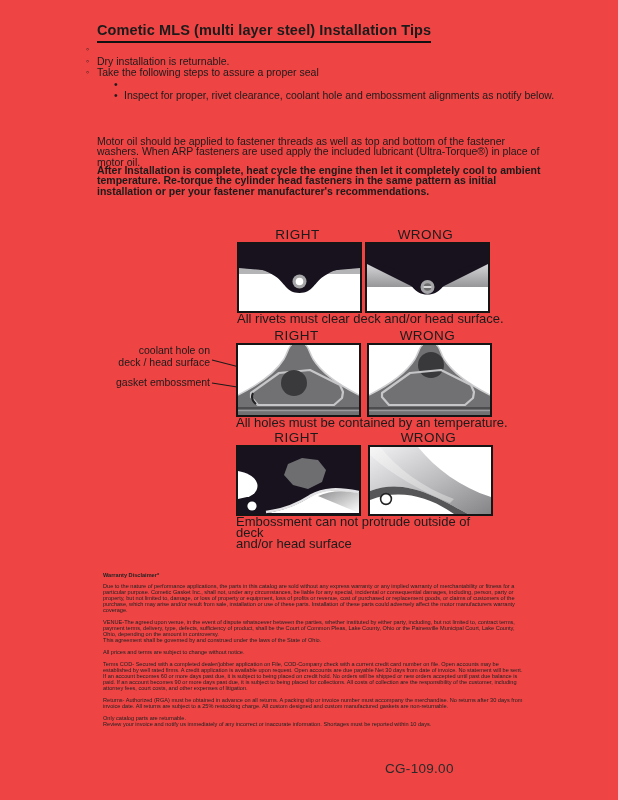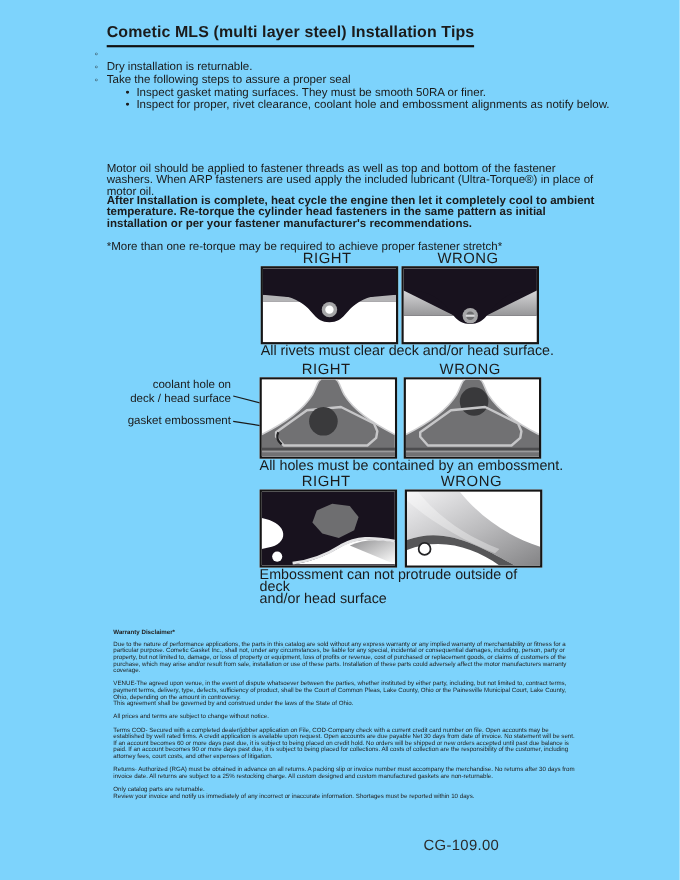--- a/index.html
+++ b/index.html
@@ -1,26 +1,26 @@
 <!DOCTYPE html>
 <html><head>
 <meta charset="utf-8">
 <style>
   html,body{margin:0;padding:0;background:#ffffff;}
   body{width:618px;height:800px;position:relative;font-family:"Liberation Sans",sans-serif;color:#1b1b1b;}
-  .page{position:absolute;inset:0;background:#7dd3fc;overflow:hidden;}
+  .page{position:absolute;inset:0;background:#ef4444;overflow:hidden;}
   .abs{position:absolute;}
   .title{left:97px;top:22px;font-size:14.5px;font-weight:bold;border-bottom:2px solid #111;padding-bottom:3px;letter-spacing:.1px;}
   .tips{left:86px;top:44px;width:470px;font-size:10.5px;line-height:11.6px;}
   .tip-row{display:flex;}
   .tip-row .mk{width:11px;flex:0 0 11px;font-size:9px;line-height:11.6px;}
   .tip-row.sub{padding-left:28px;}
   .tip-row.sub .mk{width:10px;flex:0 0 10px;font-size:10.5px;}
   .h2{left:97px;top:117px;font-size:13px;font-weight:bold;}
-  .para{left:97px;width:450px;font-size:10.5px;line-height:10.4px;margin-top:12px;}
+  .para{left:97px;width:450px;font-size:10.5px;line-height:10.4px;}
   .p1{top:136px;} .p2{top:165px;font-weight:bold;} .p3{top:207px;}
   .dlabel{width:121px;text-align:center;font-size:13.5px;font-weight:normal;letter-spacing:.5px;}
   .dbox{width:121px;height:67px;border:2px solid #151515;background:#fff;}
   .dbox.tall{height:70px;}
   .dbox svg{display:block;}
   .caption{font-size:13px;line-height:11px;white-space:pre-line;}
   .annot{font-size:10.5px;line-height:11.5px;text-align:right;white-space:pre-line;}
   .legal{left:103px;top:572px;width:421px;font-size:5.6px;line-height:6px;color:#222;}
   .legal .lh{font-weight:bold;margin:0 0 5px;}
   .legal p{margin:0;}
@@ -41,31 +41,29 @@
     <div class="tip-row">
       <span class="mk">◦</span>
       <span>Dry installation is returnable.</span>
     </div>
     <div class="tip-row">
       <span class="mk">◦</span>
       <span>Take the following steps to assure a proper seal</span>
     </div>
     <div class="tip-row sub">
       <span class="mk">•</span>
-      <span>Inspect gasket mating surfaces.  They must be smooth 50RA or finer.</span>
     </div>
     <div class="tip-row sub">
       <span class="mk">•</span>
       <span>Inspect for proper, rivet clearance, coolant hole and embossment alignments as notify below.</span>
     </div>
   </div>
 
   <div class="abs para p1">Motor oil should be applied to fastener threads as well as top and bottom of the fastener washers. When ARP fasteners are used apply the included lubricant (Ultra-Torque®) in place of motor oil.</div>
   <div class="abs para p2">After Installation is complete, heat cycle the engine then let it completely cool to ambient temperature. Re-torque the cylinder head fasteners in the same pattern as initial installation or per your fastener manufacturer's recommendations.</div>
-  <div class="abs para p3">*More than one re-torque may be required to achieve proper fastener stretch*</div>
 
   <div class="abs dlabel" style="left:237px;top:227px;">RIGHT</div>
   <div class="abs dlabel" style="left:365px;top:227px;">WRONG</div>
 
   <div class="abs dbox" style="left:237px;top:242px;">
     <svg width="121" height="67" viewBox="0 0 121 67">
       <rect width="121" height="67" fill="#18121e"></rect>
       <rect y="30" width="121" height="37" fill="#ffffff"></rect>
       <polygon points="0,24 40,27.5 40,30 0,30" fill="#b4b4b6"></polygon>
       <polygon points="121,24 81,27.5 81,30 121,30" fill="#b4b4b6"></polygon>
@@ -125,21 +123,21 @@
       <path d="M0,70 V50 C16,42 36,30 46,14 C50,7 51,0 54,0 L67,0 C70,0 71,7 75,14 C85,30 105,42 121,50 V70 Z" fill="#717173"></path>
       <path d="M0,50 C16,42 36,30 46,14 C50,7 51,0 54,0" stroke="#cfcfd1" stroke-width="1.5" fill="none"></path>
       <path d="M67,0 C70,0 71,7 75,14 C85,30 105,42 121,50" stroke="#cfcfd1" stroke-width="1.5" fill="none"></path>
       <circle cx="62" cy="20" r="13" fill="#39393b"></circle>
       <path d="M20,60 L13,52 L13,48 L41,28 L72,25 L102,40 L105,47 L104,53 L96,60 Z" fill="none" stroke="#c6c6c8" stroke-width="2.2" stroke-linejoin="round"></path>
       <rect y="62" width="121" height="8" fill="#717173"></rect>
       <rect y="62" width="121" height="2.4" fill="#4d4d4f"></rect>
       <rect y="64.8" width="121" height="1.4" fill="#9a9a9c"></rect>
     </svg>
   </div>
-  <div class="abs caption" style="left:236px;top:417px;">All holes must be contained by an embossment.</div>
+  <div class="abs caption" style="left:236px;top:417px;">All holes must be contained by an temperature.</div>
 
   <div class="abs dlabel" style="left:236px;top:430px;">RIGHT</div>
   <div class="abs dlabel" style="left:368px;top:430px;">WRONG</div>
 
   <div class="abs dbox" style="left:236px;top:445px;">
     <svg width="121" height="67" viewBox="0 0 121 67">
       <defs>
         <linearGradient id="gw3a" x1="0" y1="0" x2="1" y2="1">
           <stop offset="0" stop-color="#8f8f91"></stop>
             <stop offset="1" stop-color="#ffffff"></stop>

